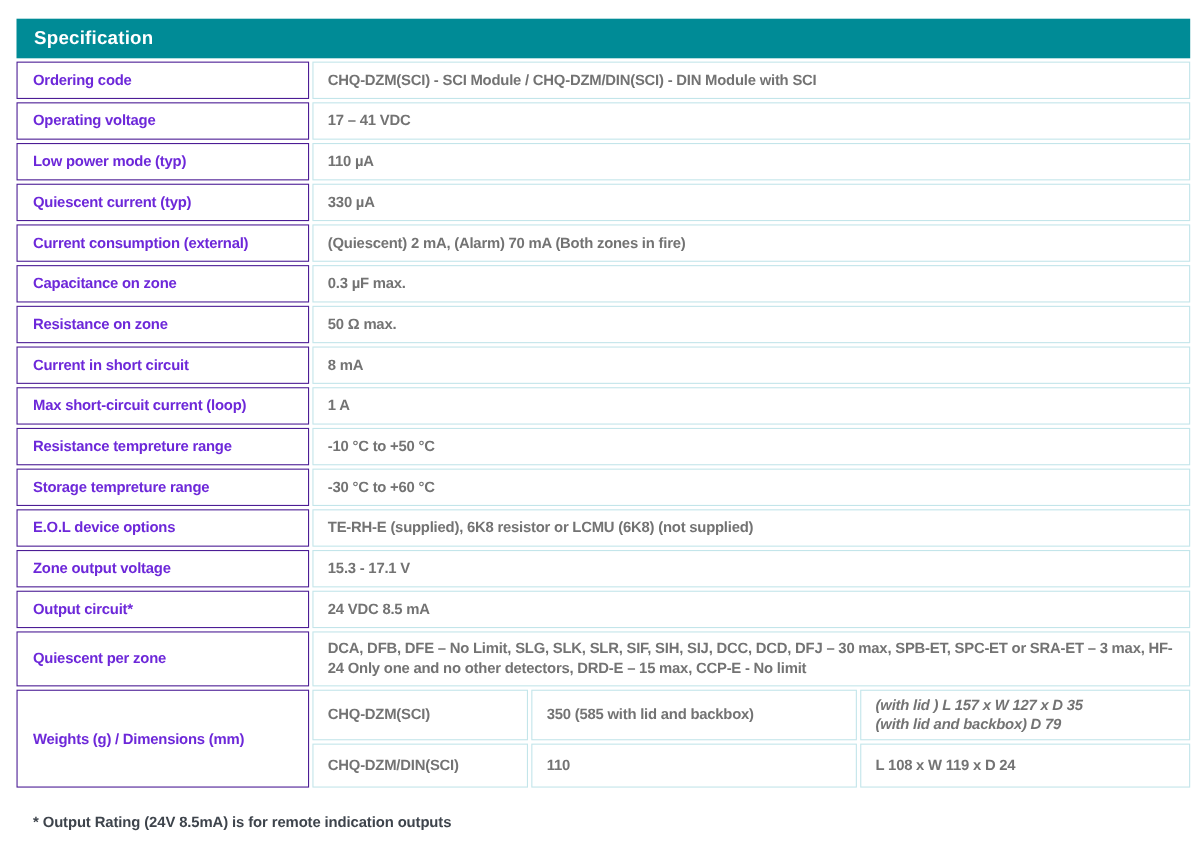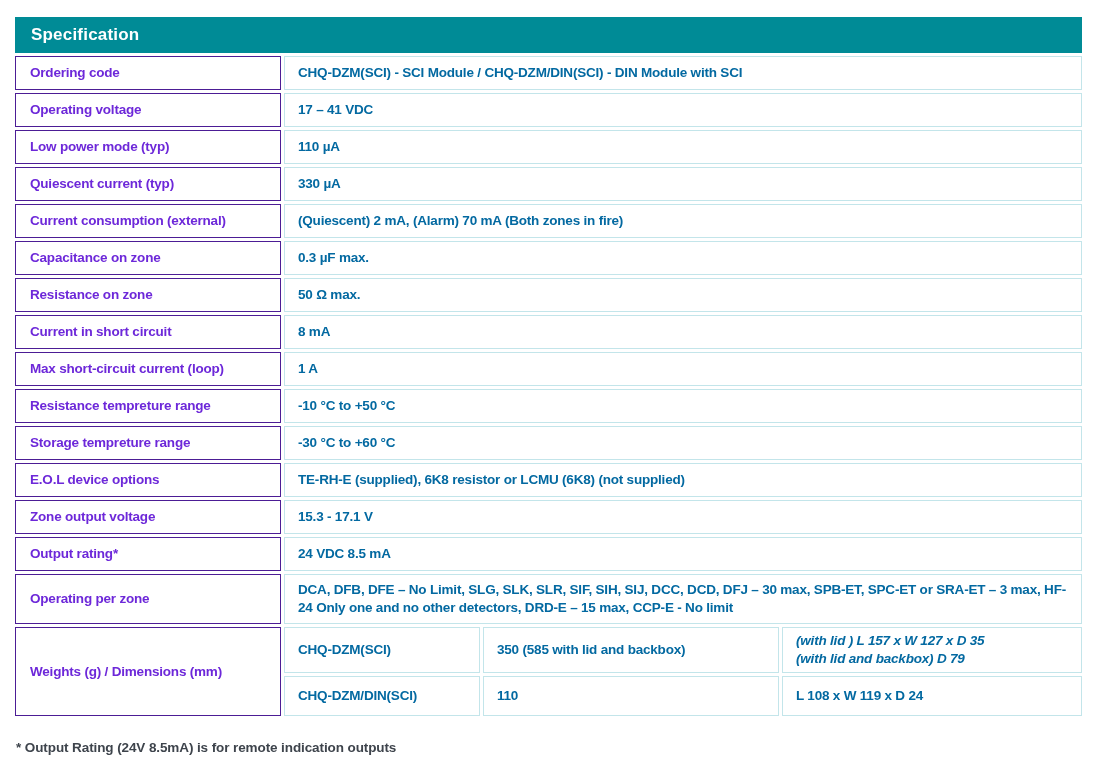--- a/index.html
+++ b/index.html
@@ -40,32 +40,32 @@
     border: 1px solid #4c1d95;
     color: #6d28d9;
     font-weight: 700;
     font-size: 13.5px;
     letter-spacing: -0.2px;
     height: 34px;
     padding: 4px 8px 4px 14px;
   }
   .value-cell {
     border: 1px solid #c3e5ea;
-    color: #0369a1;
+    color: #737373;
     font-weight: 700;
     font-size: 13.5px;
     letter-spacing: -0.2px;
     height: 34px;
     padding: 4px 8px 4px 13px;
   }
   tr.row-tall .label-cell, tr.row-tall .value-cell { height: 50px; }
   tr.row-weights .value-cell { height: 40px; }
   .pre { white-space: pre-line; font-style: italic; }
   .footnote {
-    margin: 21px 0 0 4px;
+    margin: 21px 0 0 18px;
     color: #3e444c;
     font-weight: 700;
     font-size: 13.5px;
     letter-spacing: -0.1px;
   }
 </style>
 </head>
 <body>
 
 <div class="page">
@@ -127,25 +127,25 @@
       </tr>
       <tr>
         <td class="label-cell">E.O.L device options</td>
         <td class="value-cell" colspan="3">TE-RH-E (supplied), 6K8 resistor or LCMU (6K8) (not supplied)</td>
       </tr>
       <tr>
         <td class="label-cell">Zone output voltage</td>
         <td class="value-cell" colspan="3">15.3 - 17.1 V</td>
       </tr>
       <tr>
-        <td class="label-cell">Output rating*</td>
+        <td class="label-cell">Output circuit*</td>
         <td class="value-cell" colspan="3">24 VDC 8.5 mA</td>
       </tr>
       <tr class="row-tall">
-        <td class="label-cell">Operating per zone</td>
+        <td class="label-cell">Quiescent per zone</td>
         <td class="value-cell" colspan="3">DCA, DFB, DFE – No Limit, SLG, SLK, SLR, SIF, SIH, SIJ, DCC, DCD, DFJ – 30 max, SPB-ET, SPC-ET or SRA-ET – 3 max, HF-24 Only one and no other detectors, DRD-E – 15 max, CCP-E - No limit</td>
       </tr>
 
       <tr class="row-weights">
         <td class="label-cell" rowspan="2">Weights (g) / Dimensions (mm)</td>
         <td class="value-cell">CHQ-DZM(SCI)</td>
         <td class="value-cell">350 (585 with lid and backbox)</td>
         <td class="value-cell pre">(with lid ) L 157 x W 127 x D 35
 (with lid and backbox) D 79</td>
       </tr>

